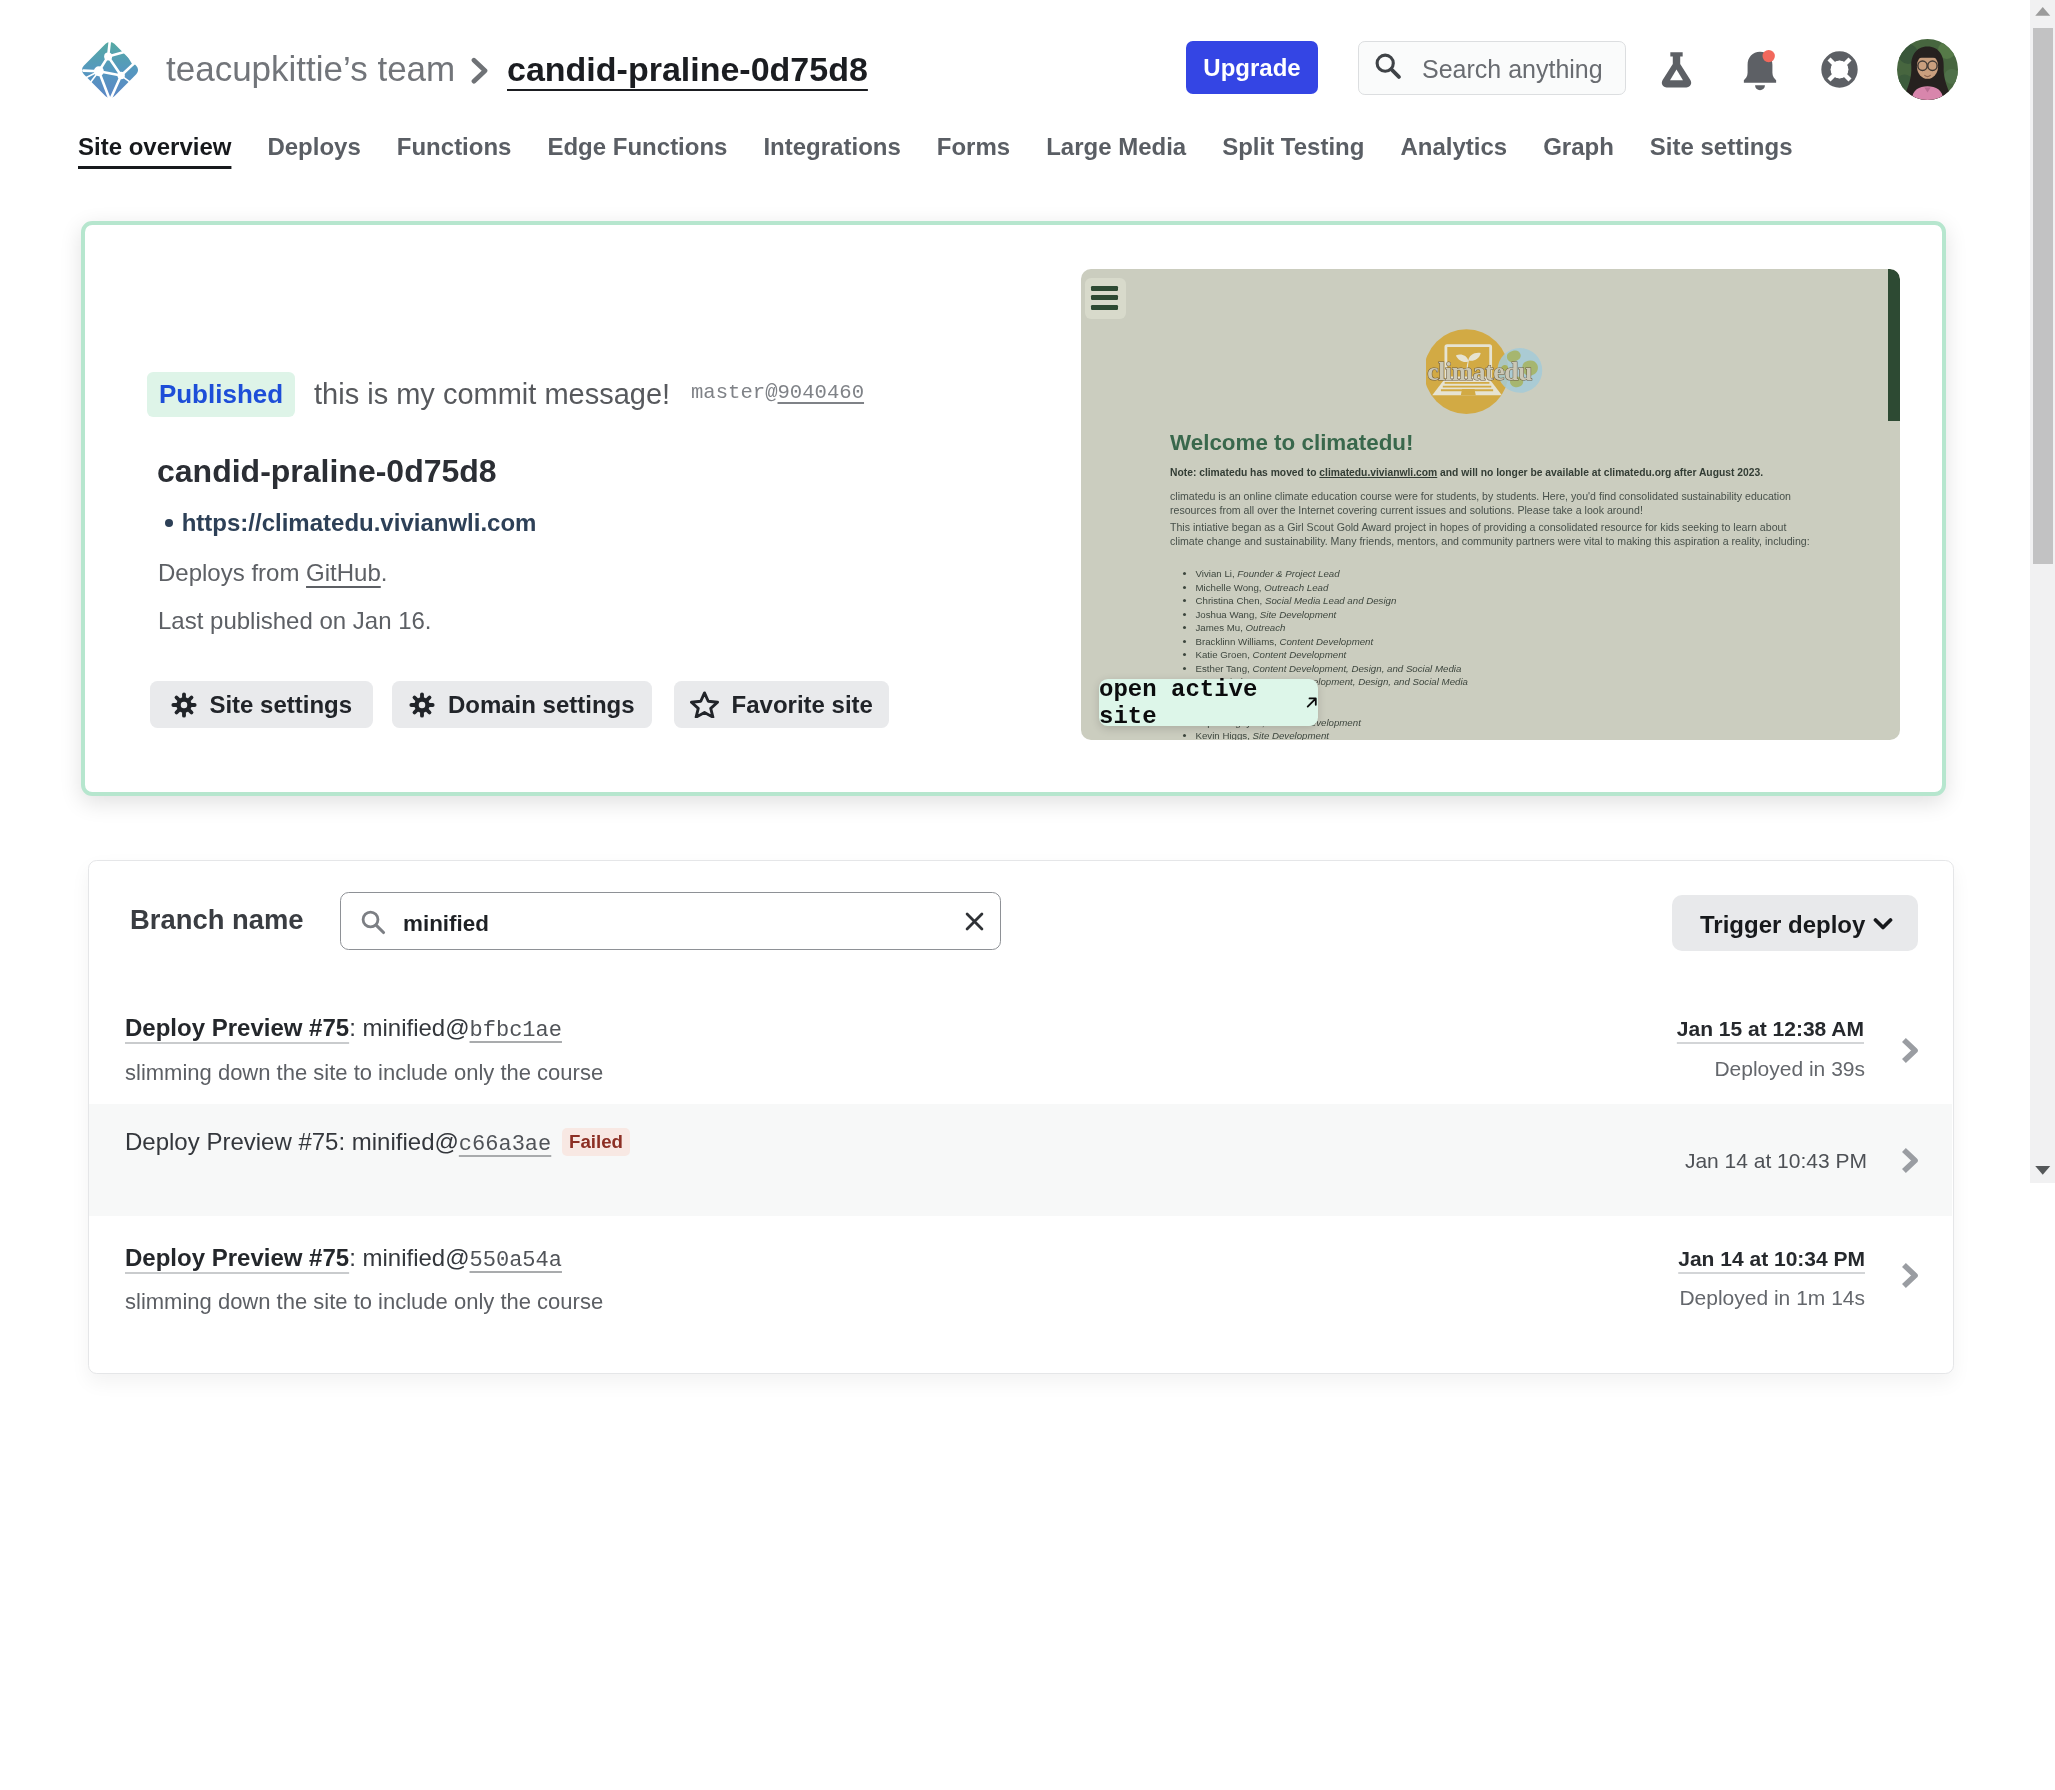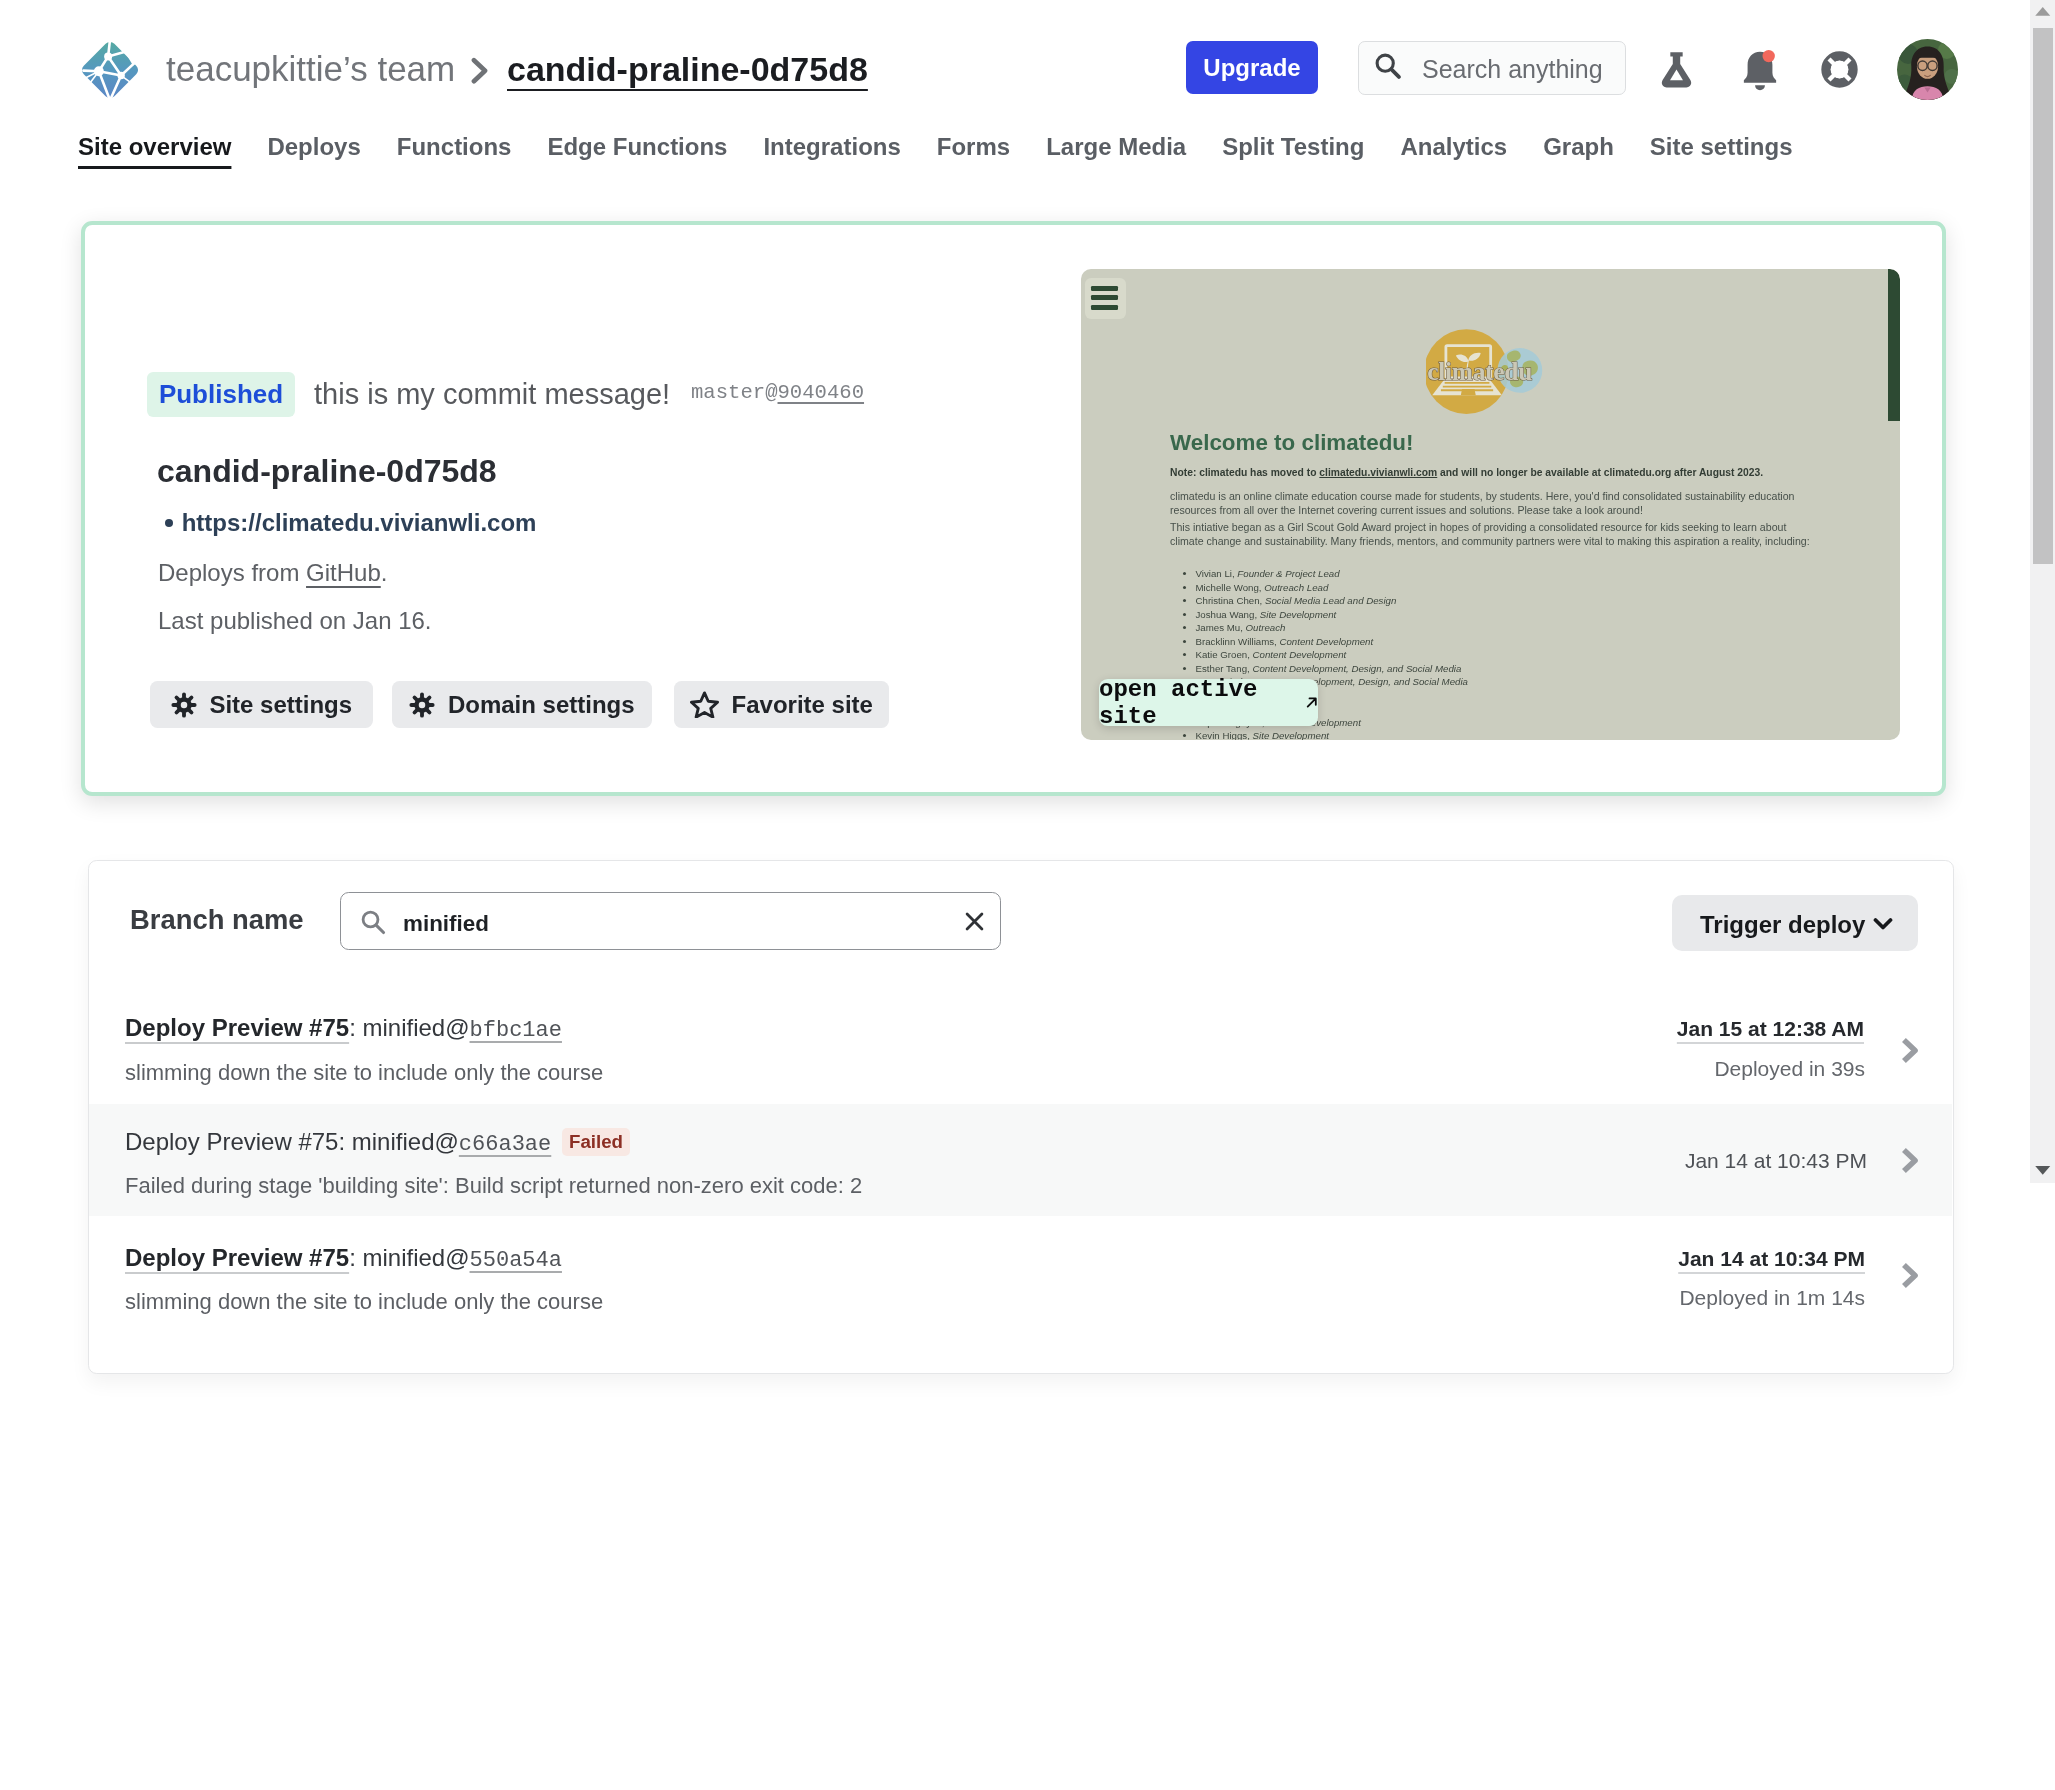--- a/index.html
+++ b/index.html
@@ -245,21 +245,21 @@
         </g>
         <path d="M56 106 L58 96 H78 L80 106 Z" fill="#d2aa44" stroke="none"></path>
         <g fill="#e6e3d2" stroke="none">
           <path d="M66 76 C65 66 65 58 67 52 C60 54 52 50 48 42 C56 38 66 42 68 50 C69 42 78 36 88 38 C86 48 76 52 69 50 C67 58 67 66 68 76 Z"></path>
         </g>
       </g>
       <text x="2" y="81" font-family="'Liberation Serif',serif" font-weight="700" font-size="41" letter-spacing="-0.5" fill="#cbc8b6" stroke="#6b5b41" stroke-width="1.7" paint-order="stroke">climatedu</text>
     </svg>
     <div id="pv-welcome">Welcome to climatedu!</div>
     <div class="pv-note" style="top:198px;">Note: climatedu has moved to <u>climatedu.vivianwli.com</u> and will no longer be available at climatedu.org after August 2023.</div>
-    <div class="pv-p" style="top:221px;">climatedu is an online climate education course made for students, by students. Here, you'd find consolidated sustainability education resources from all over the Internet covering current issues and solutions. Please take a look around!</div>
+    <div class="pv-p" style="top:221px;">climatedu is an online climate education course were for students, by students. Here, you'd find consolidated sustainability education resources from all over the Internet covering current issues and solutions. Please take a look around!</div>
     <div class="pv-p" style="top:252px;">This intiative began as a Girl Scout Gold Award project in hopes of providing a consolidated resource for kids seeking to learn about climate change and sustainability. Many friends, mentors, and community partners were vital to making this aspiration a reality, including:</div>
     <ul id="pv-bullets">
       <li>Vivian Li, <i>Founder &amp; Project Lead</i></li>
       <li>Michelle Wong, <i>Outreach Lead</i></li>
       <li>Christina Chen, <i>Social Media Lead and Design</i></li>
       <li>Joshua Wang, <i>Site Development</i></li>
       <li>James Mu, <i>Outreach</i></li>
       <li>Bracklinn Williams, <i>Content Development</i></li>
       <li>Katie Groen, <i>Content Development</i></li>
       <li>Esther Tang, <i>Content Development, Design, and Social Media</i></li>
@@ -292,21 +292,20 @@
     </svg>
 
   <div class="abs row2bg"></div>
   <div class="abs rowtitle" style="left:125px; top:1014px;"><b>Deploy Preview #75</b>: minified@<span class="hash">bfbc1ae</span></div>
   <div class="abs rowsub" style="left:125px; top:1060px;">slimming down the site to include only the course</div>
   <div class="abs rdate" style="left:1558px; top:1017px; width:306px;"><b>Jan 15 at 12:38 AM</b></div>
   <div class="abs rdate" style="left:1558px; top:1057px; width:307px; color:#64676c;">Deployed in 39s</div>
 
   <div class="abs rowtitle" style="left:125px; top:1128px;">Deploy Preview #75: minified@<span class="hash">c66a3ae</span></div>
   <div class="abs" id="failed">Failed</div>
-  <div class="abs rowsub" style="left:125px; top:1173px;">Failed during stage 'building site': Build script returned non-zero exit code: 2</div>
   <div class="abs rdate" style="left:1558px; top:1149px; width:309px; color:#4e5156;">Jan 14 at 10:43 PM</div>
 
   <div class="abs rowtitle" style="left:125px; top:1244px;"><b>Deploy Preview #75</b>: minified@<span class="hash">550a54a</span></div>
   <div class="abs rowsub" style="left:125px; top:1289px;">slimming down the site to include only the course</div>
   <div class="abs rdate" style="left:1558px; top:1247px; width:307px;"><b>Jan 14 at 10:34 PM</b></div>
   <div class="abs rdate" style="left:1558px; top:1286px; width:307px; color:#64676c;">Deployed in 1m 14s</div>
 
   <svg class="abs" style="left:1899px; top:1036px;" width="21" height="29" viewBox="0 0 34 46">
       <path d="M8 6 L26 23 L8 40" fill="none" stroke="#9a9da2" stroke-width="9" stroke-linejoin="round"></path>
     </svg>

